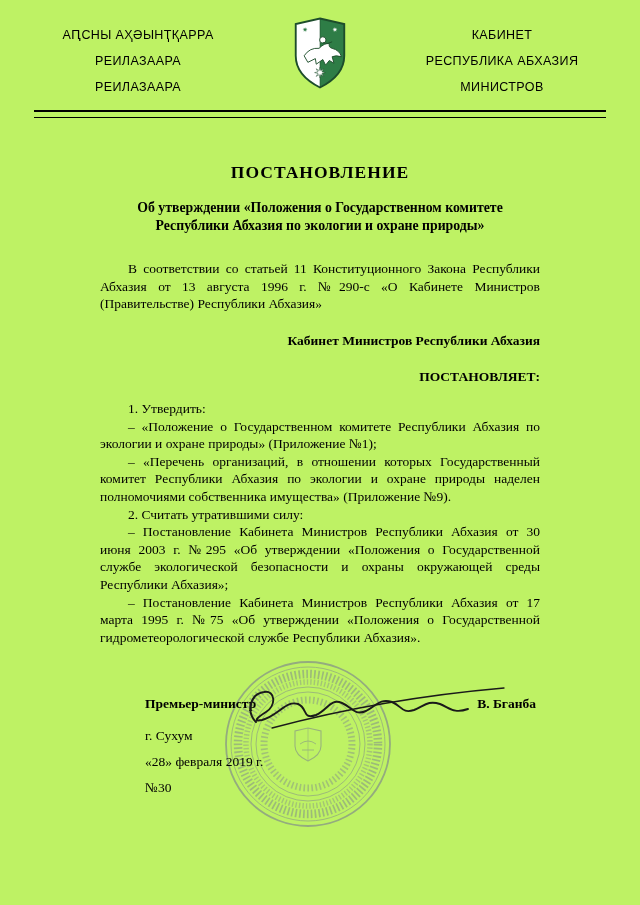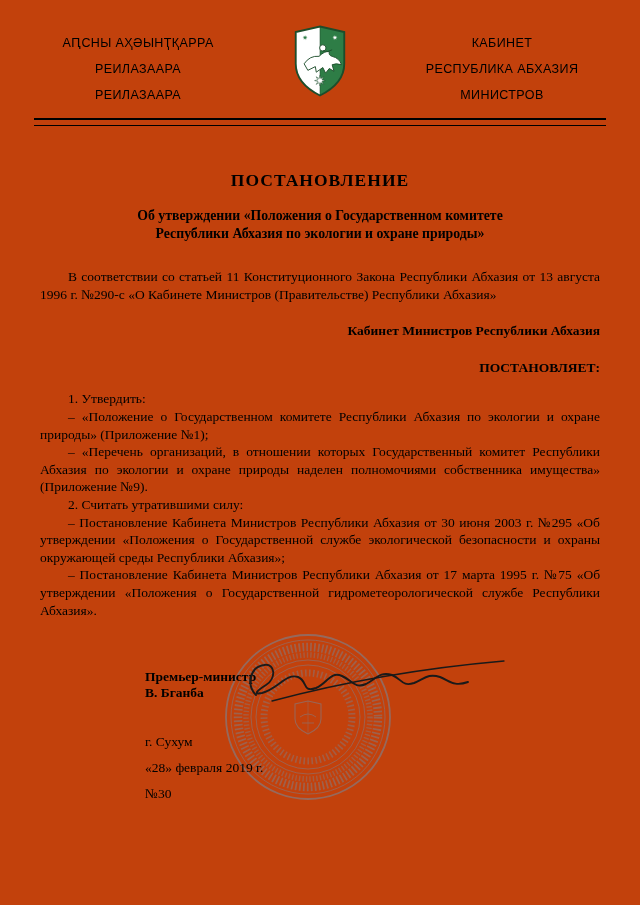--- a/index.html
+++ b/index.html
@@ -5,23 +5,23 @@
   html, body { margin: 0; padding: 0; }
   body {
     width: 640px; height: 905px;
     background: #ffffff;
     font-family: "Liberation Serif", "DejaVu Serif", serif;
     color: #000;
   }
   .page {
     position: relative;
     width: 640px; height: 905px;
-    background: #c2410c;
+    background: #bef264;
     overflow: hidden;
-    padding-top: 24px;
+    padding-top: 16px;
     box-sizing: border-box;
   }
   
   .header {
     display: flex;
     justify-content: space-between;
     align-items: flex-start;
     padding: 0 28px;
   }
   .hcol {
@@ -50,21 +50,21 @@
   }
   .subtitle {
     margin-top: 16px;
     text-align: center;
     font-weight: bold;
     font-size: 13.8px;
     line-height: 18px;
     white-space: pre-line;
   }
   .bodycol {
-    margin: 0 40px;
+    margin: 0 100px;
     font-size: 13.5px;
     line-height: 17.6px;
     text-align: justify;
   }
   .para { text-indent: 28px; margin: 0; }
   .preamble { margin-top: 25px; }
   .center-bold {
     text-align: right;
     font-weight: bold;
     text-indent: 0;
@@ -78,30 +78,29 @@
     font-size: 13.5px;
   }
   .sign-row {
     display: flex;
     justify-content: space-between;
     padding-left: 45px;
     padding-right: 4px;
     font-weight: bold;
     position: relative;
     z-index: 2;
-    flex-direction: column;
   }
   .foot-line {
     position: relative;
     z-index: 2;
     padding-left: 45px;
     margin-top: 8px;
     line-height: 18px;
   }
-  .foot-line.first { margin-top: 32px; }
+  .foot-line.first { margin-top: 15px; }
   .stamp {
     position: absolute;
     left: 122px; top: -38px;
     width: 172px; height: 172px;
     z-index: 1;
     opacity: 0.62;
   }
   .signature {
     position: absolute;
     left: 142px; top: -14px;

